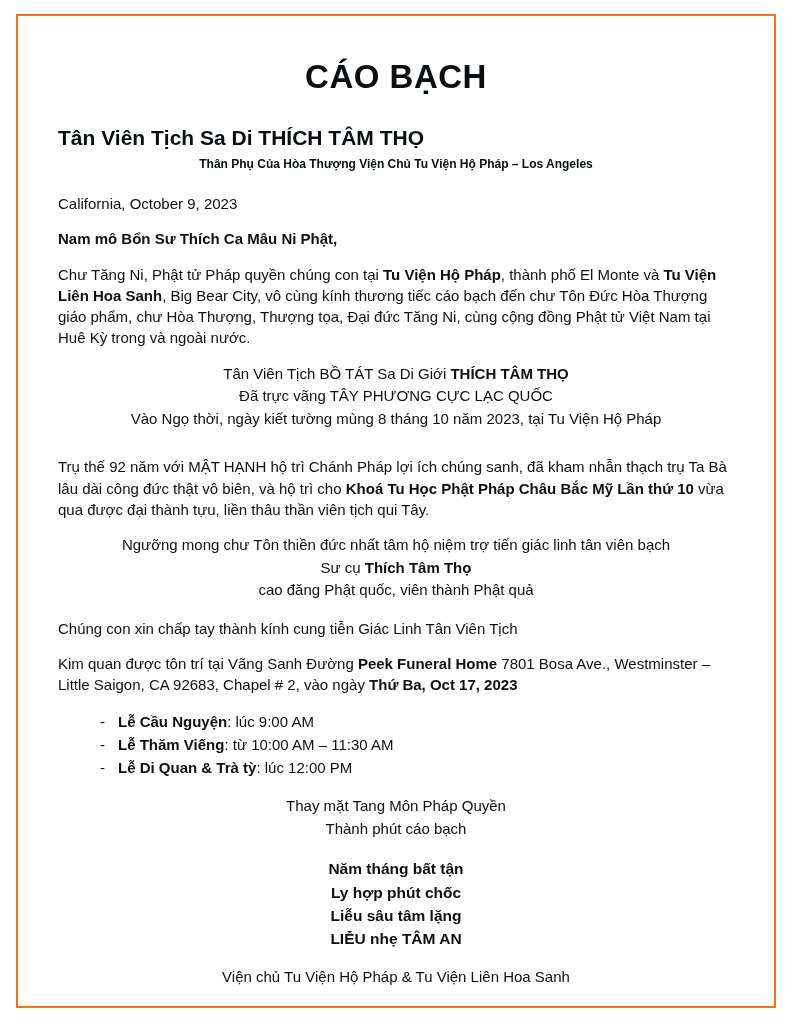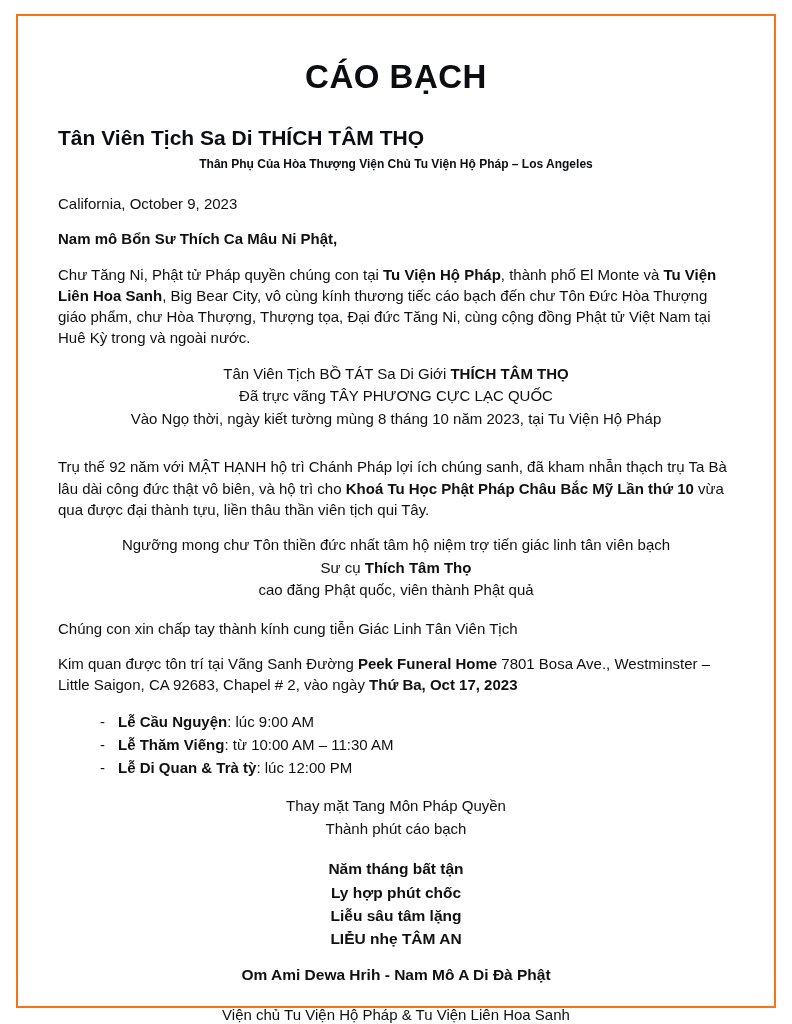--- a/index.html
+++ b/index.html
@@ -167,18 +167,17 @@
       <div>Thành phút cáo bạch</div>
     </div>
 
     <div class="verse">
       <div>Năm tháng bất tận</div>
       <div>Ly hợp phút chốc</div>
       <div>Liễu sâu tâm lặng</div>
       <div>LIỄU nhẹ TÂM AN</div>
     </div>
 
-    <div class="mantra">Om Ami Dewa Hrih -  Nam Mô A Di Đà Phật</div>
 
     <div class="sign-line">Viện chủ Tu Viện Hộ Pháp &amp; Tu Viện Liên Hoa Sanh</div>
 
   </div>
 </div>
 
 </body></html>

